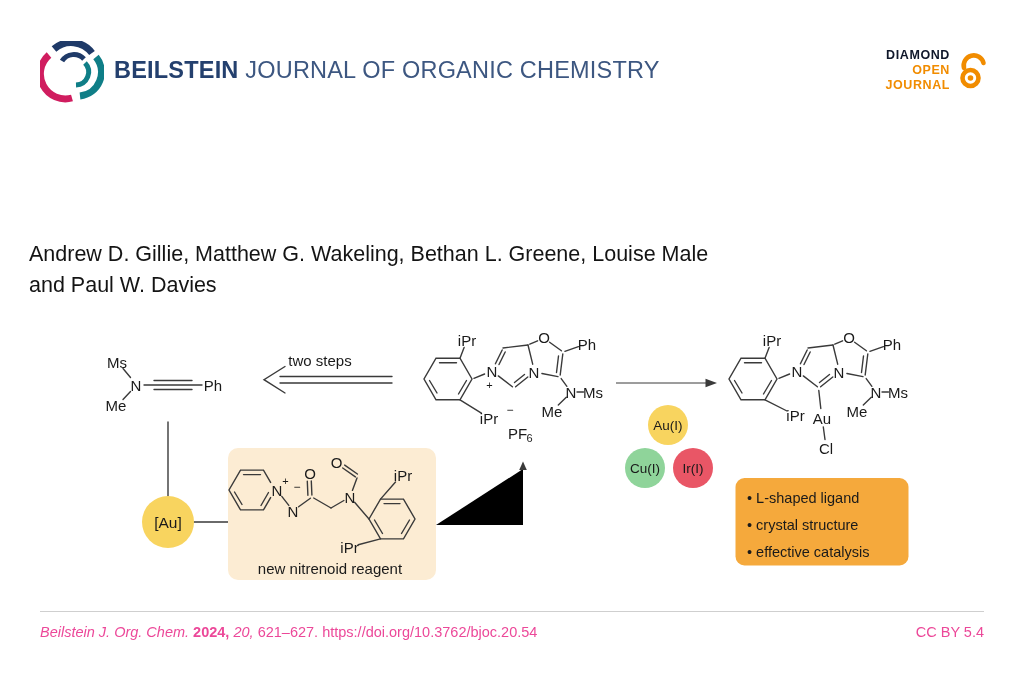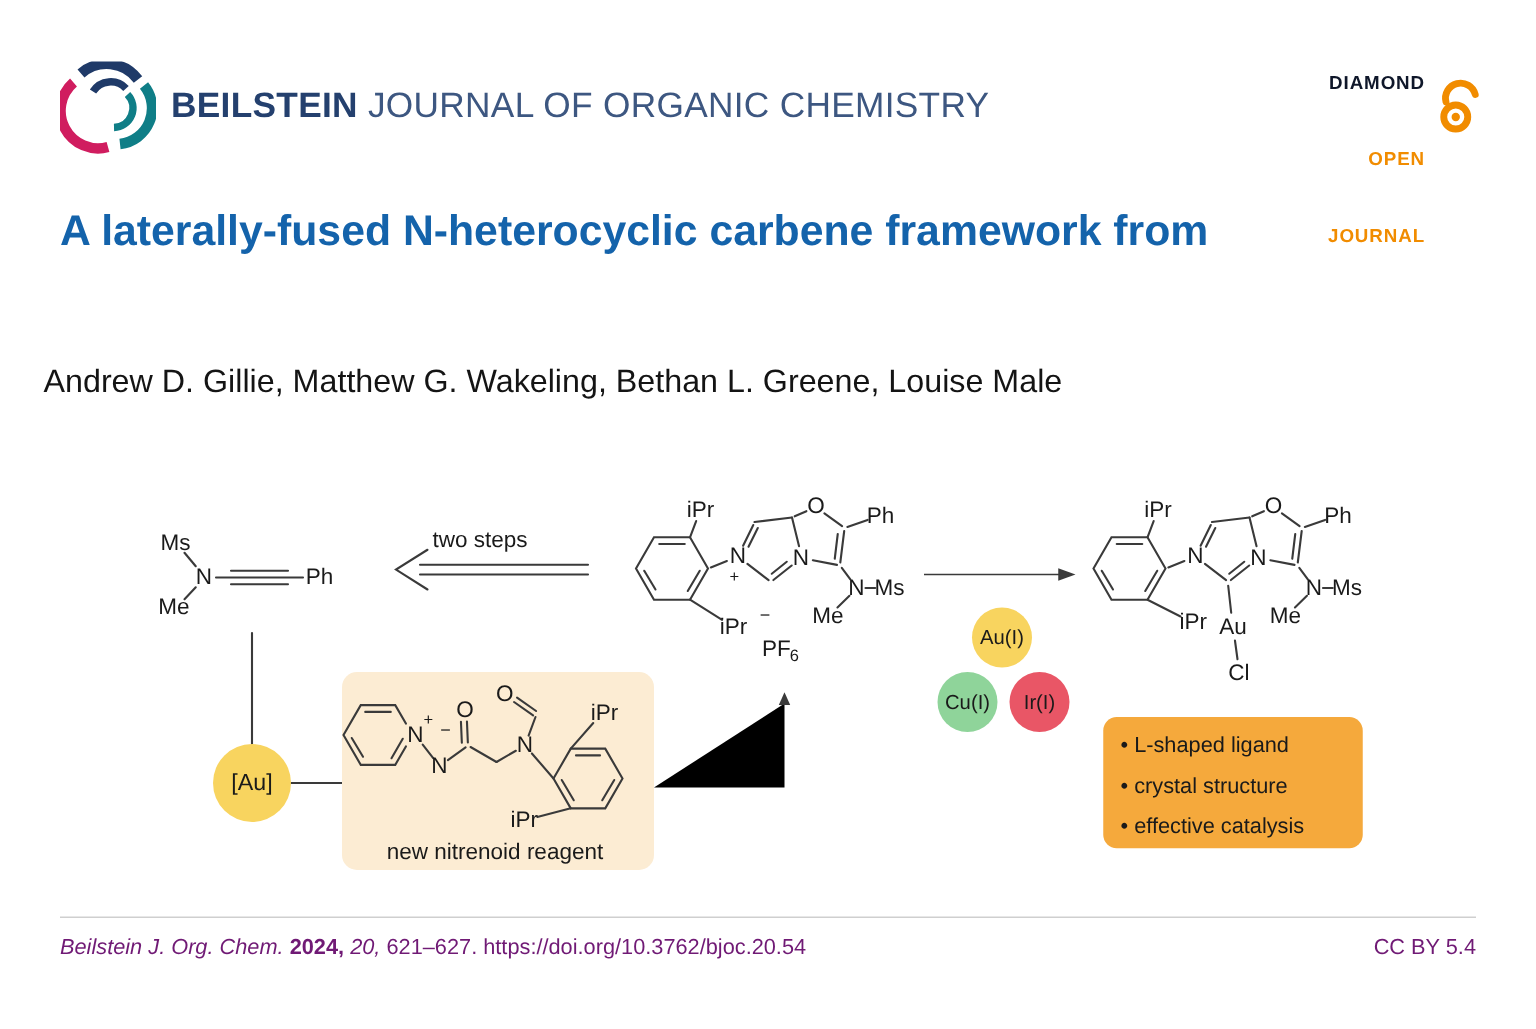--- a/index.html
+++ b/index.html
@@ -6,21 +6,21 @@
   .page{position:relative;width:1024px;height:686px;background:#fff;overflow:hidden;
         font-family:"Liberation Sans",sans-serif;}
   
   .logo{position:absolute;left:40px;top:41px;}
   .journal-name{position:absolute;left:114px;top:57px;font-size:23.5px;letter-spacing:0.2px;white-space:nowrap;}
   .journal-name .jbold{font-weight:700;color:#24406e;}
   .journal-name .jrest{font-weight:400;color:#3d5781;}
   .oa-block{position:absolute;right:36px;top:48px;display:flex;align-items:flex-start;gap:7px;}
   .oa-text{text-align:right;font-size:12.5px;font-weight:700;line-height:15px;letter-spacing:0.6px;}
   .oa-gray{color:#0f172a;}
-  .oa-orange{color:#f18c00;margin-top:36px;}
+  .oa-orange{color:#f18c00;}
   
   .title{position:absolute;left:40px;top:134px;font-size:28.5px;font-weight:700;
          color:#1463ab;line-height:40px;}
   .title i{font-style:italic;}
   .authors{position:absolute;left:29px;top:239px;font-size:21.5px;color:#141414;line-height:31px;}
   
   .scheme{position:absolute;left:0;top:300px;width:1024px;height:300px;}
   .bond line,.bond path,.bond polyline{stroke:#3a3a3a;stroke-width:1.4;fill:none;stroke-linecap:round;}
   text{font-family:"Liberation Sans",sans-serif;fill:#1a1a1a;text-anchor:middle;dominant-baseline:central;}
   .atom{font-size:15px;}
@@ -28,21 +28,21 @@
   .sign{font-size:12px;}
   .caption{font-size:15px;}
   .badge-t{font-size:13.5px;}
   .aubadge-t{font-size:15.5px;}
   .bullet{font-size:14.5px;text-anchor:start;}
   .ts{text-anchor:start;}
   .ah{fill:#3a3a3a;stroke:none;}
   
   .footer-rule{position:absolute;left:40px;top:611px;width:944px;height:1px;background:#cfcfcf;}
   .footer{position:absolute;left:40px;right:40px;top:624px;display:flex;justify-content:space-between;
-          font-size:14.5px;color:#701a75;}
+          font-size:14.5px;color:#ec4899;}
   .footer .it{font-style:italic;}
   .footer .bd{font-weight:700;}
 </style>
 </head>
 <body>
 
 <div class="page">
 
   <svg class="logo" width="64" height="62" viewBox="0 0 64 62">
     <path d="M14,8 A26,26 0 0,1 52,12" fill="none" stroke="#1f3a68" stroke-width="7"></path>
@@ -62,24 +62,24 @@
       <div class="oa-orange">JOURNAL</div>
     </div>
     <svg width="31" height="44" viewBox="0 0 31 42">
       <path d="M7,19 A10,10 0 1 1 26.5,14" fill="none" stroke="#f18c00" stroke-width="4.6" stroke-linecap="round"></path>
       <circle cx="13.5" cy="29" r="8" fill="none" stroke="#f18c00" stroke-width="4.6"></circle>
       <circle cx="13.5" cy="29" r="2.8" fill="#f18c00"></circle>
     </svg>
   </div>
 
   <div class="title">
-    <div>A laterally-fused N-heterocyclic carbene framework from</div>
   </div>
   <div class="authors">
     <div>Andrew D. Gillie, Matthew G. Wakeling, Bethan L. Greene, Louise Male</div>
+    <div>and Paul W. Davies</div>
   </div>
 
   <svg class="scheme" viewBox="0 0 1024 300">
 
     <g>
       <g class="bond">
         <line x1="123" y1="68.5" x2="130.5" y2="77.5"></line>
         <line x1="123" y1="99.5" x2="130.5" y2="91.5"></line>
         <line x1="144" y1="85" x2="202" y2="85"></line>
         <line x1="154" y1="80.5" x2="192" y2="80.5"></line>

